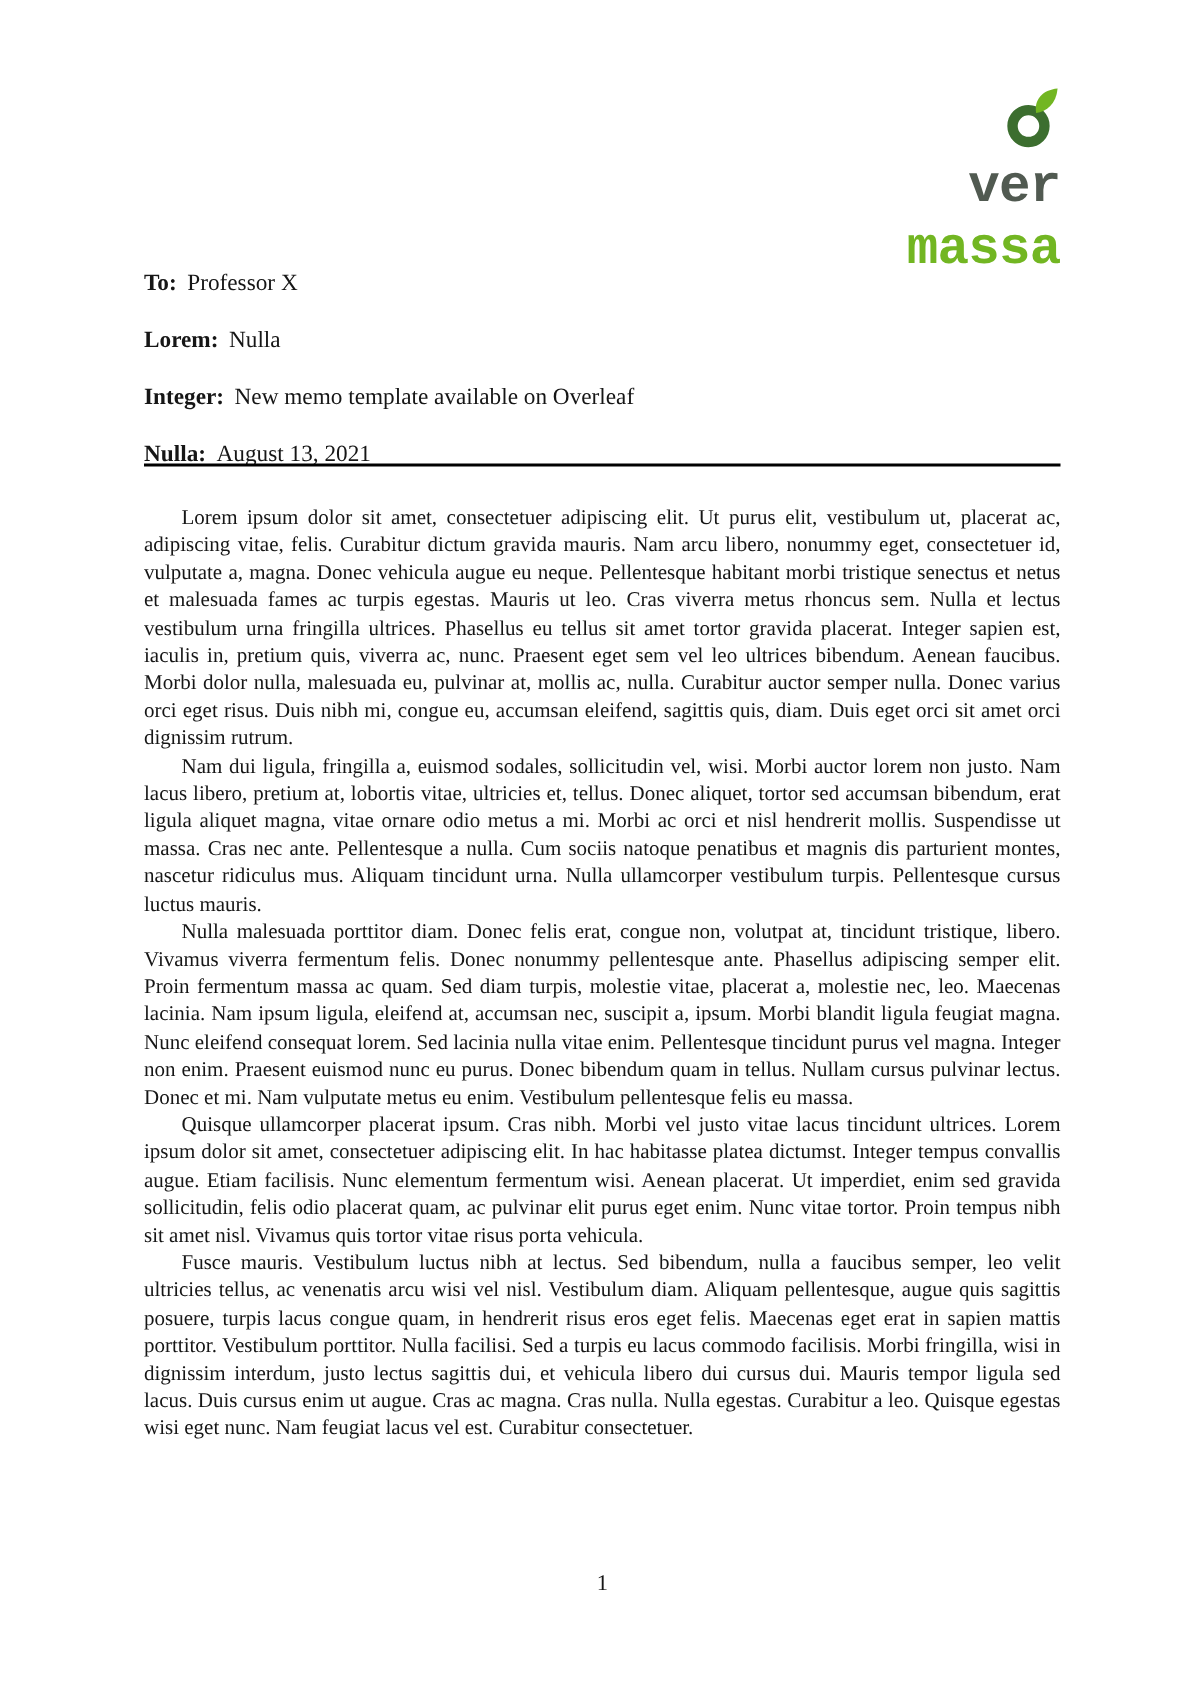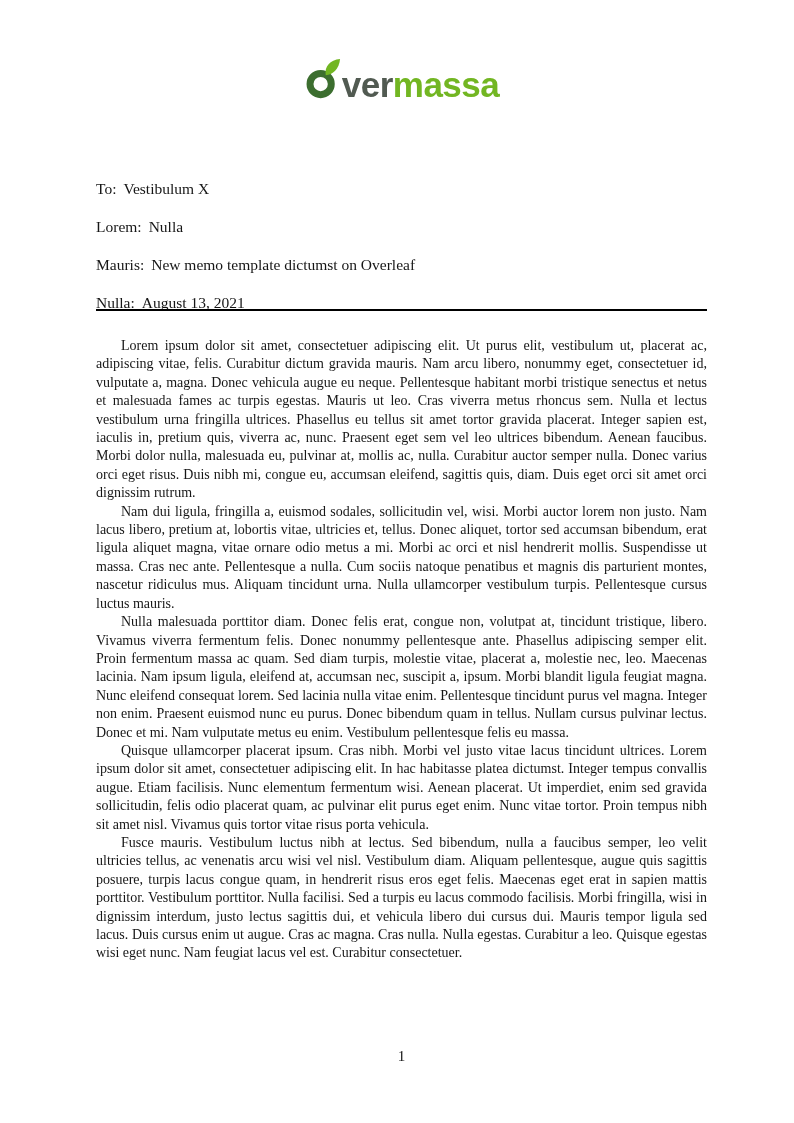--- a/index.html
+++ b/index.html
@@ -14,38 +14,39 @@
     position: relative;
     width: 794px; height: 1123px;
     background: #ffffff;
     overflow: hidden;
   }
 
   
   .logo {
     position: absolute;
     top: 58px; left: 96px; width: 611px;
-    display: flex; justify-content: center; align-items: flex-end;
-    font-family: Liberation Sans, sans-serif;
+    display: flex; justify-content: flex-start; align-items: flex-end;
+    font-family: Liberation Mono, monospace;
+    flex-direction: column;
   }
   .logo svg { display: block; margin: 0 1px 6px 0; }
   .logo-ver, .logo-leaf {
     font-size: 35px; font-weight: bold;
     letter-spacing: -0.5px; line-height: 41px;
     white-space: pre;
   }
 
   
   .memo-header {
     position: absolute;
     left: 96px; top: 179px; width: 611px;
     font-size: 15.5px;
   }
   .memo-field { margin: 0 0 18px 0; line-height: 20px; }
-  .memo-label { font-weight: normal; margin-right: 7px; }
+  .memo-label { font-weight: bold; margin-right: 7px; }
 
   
   .header-rule {
     position: absolute;
     left: 96px; top: 309px; width: 611px; height: 2px;
     background: #000000; border: none; margin: 0; padding: 0;
   }
 
   
   .memo-body {
@@ -72,27 +73,27 @@
     <svg viewBox="0 0 40 44" width="37" height="41" aria-hidden="true">
       <circle cx="18" cy="28" r="11.5" fill="none" stroke-width="7.5" stroke="#3c6e2f"></circle>
       <path d="M39 1 C38 12 31 18 23.5 18.5 C22 9 28 2 39 1 Z" fill="#72b622"></path>
     </svg>
     <span class="logo-ver" style="color: rgb(81, 90, 81);">ver</span>
     <span class="logo-leaf" style="color: rgb(114, 182, 34);">massa</span>
   </div>
 
   <div class="memo-header">
     <p class="memo-field">
-      <span class="memo-label">To:</span><span class="memo-value">Vestibulum X</span>
+      <span class="memo-label">To:</span><span class="memo-value">Professor X</span>
     </p>
     <p class="memo-field">
       <span class="memo-label">Lorem:</span><span class="memo-value">Nulla</span>
     </p>
     <p class="memo-field">
-      <span class="memo-label">Mauris:</span><span class="memo-value">New memo template dictumst on Overleaf</span>
+      <span class="memo-label">Integer:</span><span class="memo-value">New memo template available on Overleaf</span>
     </p>
     <p class="memo-field">
       <span class="memo-label">Nulla:</span><span class="memo-value">August 13, 2021</span>
     </p>
   </div>
 
   <div class="header-rule"></div>
 
   <div class="memo-body">
     <p class="body-paragraph">Lorem ipsum dolor sit amet, consectetuer adipiscing elit. Ut purus elit, vestibulum ut, placerat ac, adipiscing vitae, felis. Curabitur dictum gravida mauris. Nam arcu libero, nonummy eget, consectetuer id, vulputate a, magna. Donec vehicula augue eu neque. Pellentesque habitant morbi tristique senectus et netus et malesuada fames ac turpis egestas. Mauris ut leo. Cras viverra metus rhoncus sem. Nulla et lectus vestibulum urna fringilla ultrices. Phasellus eu tellus sit amet tortor gravida placerat. Integer sapien est, iaculis in, pretium quis, viverra ac, nunc. Praesent eget sem vel leo ultrices bibendum. Aenean faucibus. Morbi dolor nulla, malesuada eu, pulvinar at, mollis ac, nulla. Curabitur auctor semper nulla. Donec varius orci eget risus. Duis nibh mi, congue eu, accumsan eleifend, sagittis quis, diam. Duis eget orci sit amet orci dignissim rutrum.</p>

